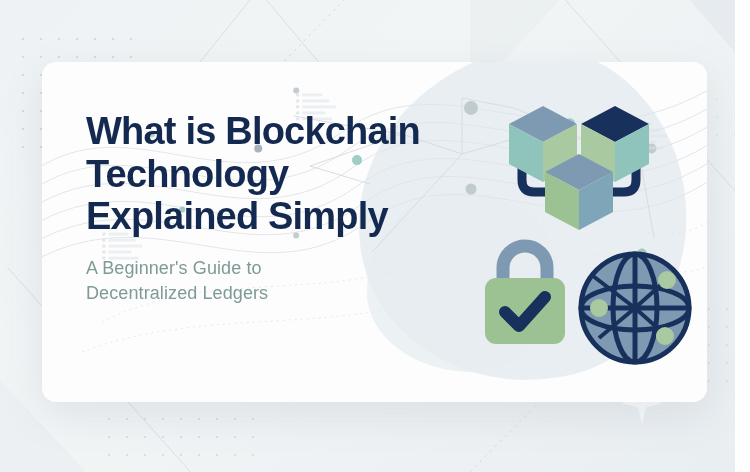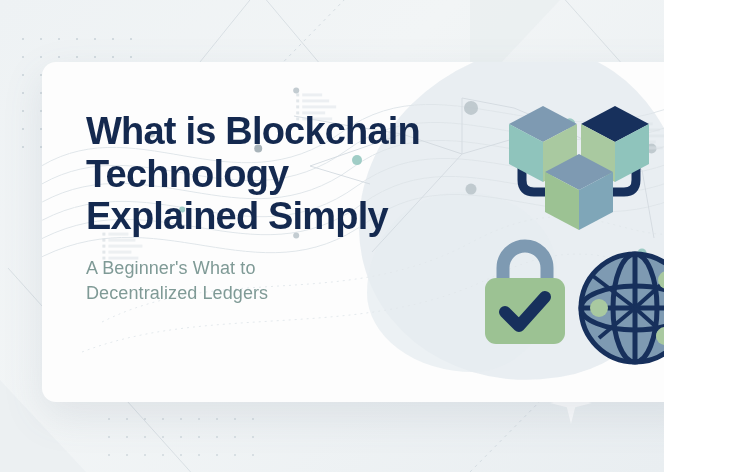--- a/index.html
+++ b/index.html
@@ -2,21 +2,21 @@
 <html><head>
 <meta charset="utf-8">
 <style>
   html, body {
     margin: 0;
     padding: 0;
     background: #ffffff;
   }
   #stage {
     position: relative;
-    width: 664px;
+    width: 735px;
     height: 472px;
     overflow: hidden;
     font-family: "Liberation Sans", sans-serif;
     background: linear-gradient(135deg, #eef2f4 0%, #f2f5f6 40%, #e9eef1 100%);
   }
 
   
   .bg-layer {
     position: absolute;
     inset: 0;
@@ -218,21 +218,21 @@
             <rect x="60.4" y="188.6" width="3" height="3" fill="#c9d2d8"></rect>
             <rect x="66.4" y="188.6" width="23" height="3" fill="#dde3e8"></rect>
             <rect x="60.4" y="194.6" width="3" height="3" fill="#c9d2d8"></rect>
             <rect x="66.4" y="194.6" width="30" height="3" fill="#dde3e8"></rect>
           </g>
         </g>
     </svg>
 
     <div class="text-block">
       <h1 class="headline">What is Blockchain Technology Explained Simply</h1>
-      <p class="subhead">A Beginner's What to Decentralized Ledgers</p>
+      <p class="subhead">A Beginner's Guide to Decentralized Ledgers</p>
     </div>
 
     <svg class="illus" viewBox="0 0 240 300">
 
       <g fill="none" stroke="#17305c" stroke-width="9" stroke-linecap="round" stroke-linejoin="round">
         <path d="M63 72 L63 104 Q63 116 75 116 L92 116"></path>
         <path d="M177 72 L177 104 Q177 116 165 116 L148 116"></path>
       </g>
 
       <g>

